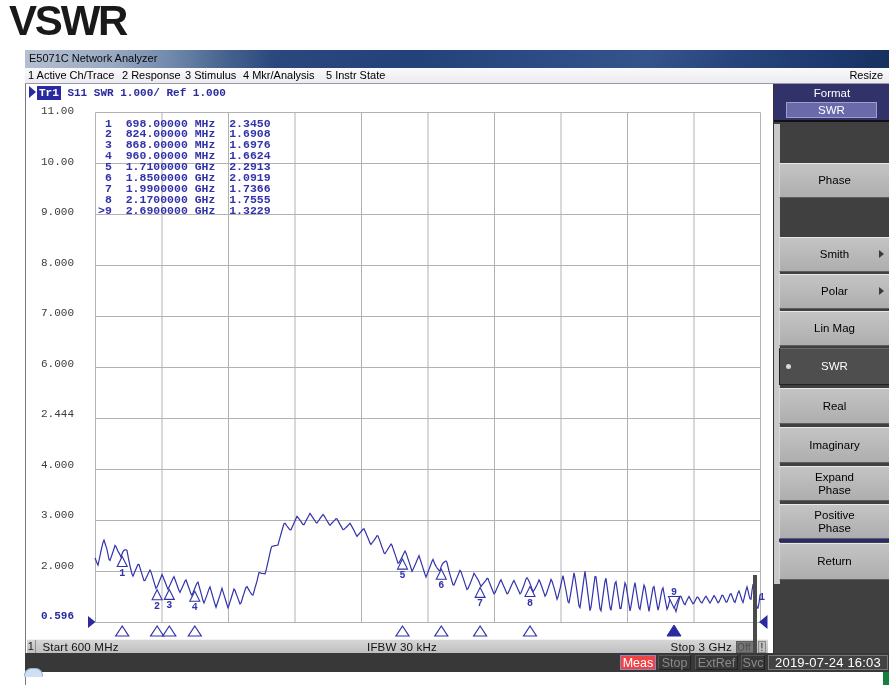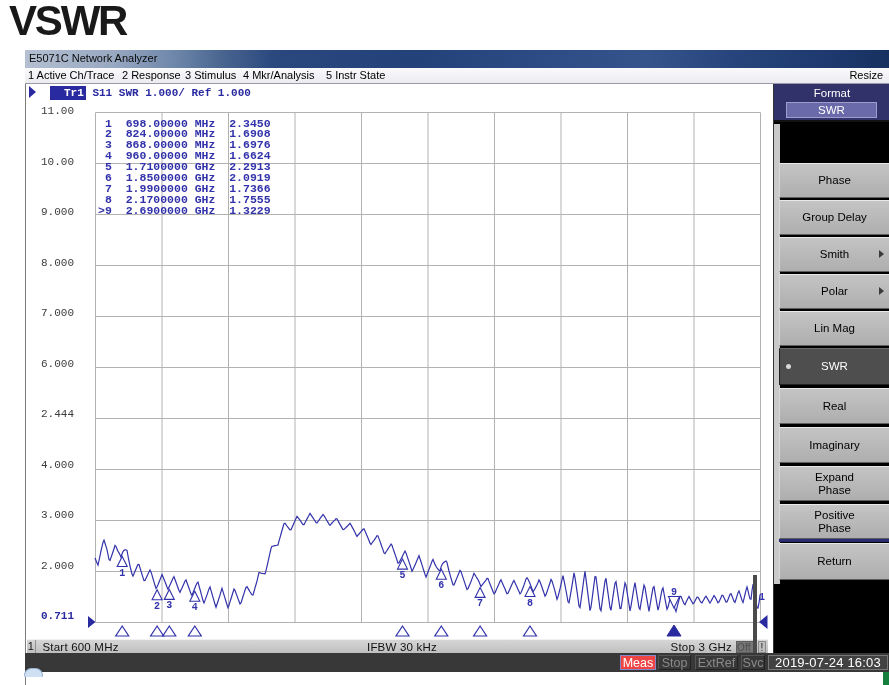--- a/index.html
+++ b/index.html
@@ -4,31 +4,31 @@
 body {width:889px;height:685px;background:#fff;font-family:"Liberation Sans",sans-serif;position:relative;overflow:hidden}
 #title {position:absolute;left:9px;top:-3px;font-size:42px;font-weight:bold;color:#191919;letter-spacing:-2.2px}
 #win {position:absolute;left:25px;top:50px;width:865px;height:683px;border-left:1px solid #7a7a7a;border-right:7px solid #15803d;border-bottom:2px solid #000}
 #tbar {position:absolute;left:-1px;top:0;width:865px;height:18px;background:linear-gradient(to right,#b4bfd1 0%,#99a9c2 10%,#7088ab 17%,#47648f 23%,#2a477e 29%,#24427a 45%,#2d4b84 60%,#36548c 72%,#27457c 82%,#1e3a70 92%,#17315f 100%);}
 #tbar span {position:absolute;left:4px;top:2px;font-size:11px;color:#0a0a0a}
 #mbar {position:absolute;left:-1px;top:18px;width:865px;height:16px;background:linear-gradient(#fafafc,#ebebf1);border-bottom:1px solid #9a9aa6;font-size:11px;color:#000}
 #mbar span {position:absolute;top:1px}
 #screen {position:absolute;left:1px;top:34px;width:741px;height:569px;background:#fff}
 #tr1line {position:absolute;left:2px;top:2px;font:bold 11px "Liberation Mono",monospace;color:#2a2aa0;height:14px}
 #tr1line .arr {display:inline-block;width:0;height:0;border-left:7px solid #2a2aa0;border-top:6px solid transparent;border-bottom:6px solid transparent;vertical-align:-2px}
-#tr1line .tr1 {background:#2a2aa0;color:#fff;padding:1px 2px 1px 14px;margin-left:14px}
+#tr1line .tr1 {background:#2a2aa0;color:#fff;padding:1px 2px 1px 2px;margin-left:1px}
 .ylab {position:absolute;right:681px;width:46px;font:11px "Liberation Mono",monospace;color:#3c3c3c}
 #mtable {position:absolute;left:64.2px;top:34.5px;font:bold 11.5px "Liberation Mono",monospace;color:#3232aa;line-height:10.9px;white-space:pre}
 #sbar {position:absolute;left:0;bottom:0;width:741px;height:14px;background:linear-gradient(#d6d6d6,#bfbfbf);border-top:1px solid #f2f2f2;font-size:11.5px;letter-spacing:0.2px;color:#111}
 #sbar .ch {position:absolute;left:0;top:0;width:9px;height:13px;border-right:1px solid #8f8f8f;text-align:center;line-height:13px;font-size:11px}
 #sbar .start {position:absolute;left:15.5px;top:0;line-height:14px}
 #sbar .ifbw {position:absolute;left:340px;top:0;line-height:14px}
 #sbar .stop {position:absolute;right:36px;top:0;line-height:14px}
 #sbar .off {position:absolute;left:709px;top:1px;width:20px;height:12px;background:#767676;border:1px solid #5e5e5e;color:#4d4d4d;font-size:10px;line-height:11px}
 #sbar .exc {position:absolute;left:731px;top:1px;width:8px;height:12px;background:#c0c0c0;border:1px solid #8a8a8a;color:#222;font-size:10px;text-align:center;line-height:11px}
-#panel {position:absolute;left:747px;top:34px;width:117px;height:569px;background:#000000;border-left:1px solid #333}
+#panel {position:absolute;left:747px;top:34px;width:117px;height:569px;background:#404040;border-left:1px solid #333}
 #phead {position:absolute;left:0;top:0;width:116px;height:38px;background:#32326b;border-bottom:2px solid #111}
 #phead .fmt {position:absolute;top:3px;width:100%;text-align:center;color:#fff;font-size:11.5px}
 #phead .swrbox {position:absolute;left:12px;top:18px;width:91px;height:16px;background:#6a6aab;border:1px solid #9e9ecd;color:#fff;font-size:11.5px;text-align:center;line-height:14px}
 #pscroll {position:absolute;left:0;top:40px;width:6px;height:460px;background:#c9c9c9}
 .btn {position:absolute;left:5px;width:111px;background:linear-gradient(#c4c4c4,#aeaeae);border:1px solid #5e5e5e;border-top-color:#e8e8e8;border-left-color:#d8d8d8;color:#000;font-size:11.5px;text-align:center;display:flex;align-items:center;justify-content:center;line-height:12.5px}
 .btn.sel {background:#4e4e4e;color:#fff;border-color:#222;border-top-color:#6a6a6a}
 .btn .arrow {position:absolute;right:5px;top:50%;margin-top:-4px;width:0;height:0;border-left:5px solid #3a3a3a;border-top:4px solid transparent;border-bottom:4px solid transparent}
 .btn .bullet {position:absolute;left:6px;top:50%;margin-top:-2.5px;width:5px;height:5px;border-radius:50%;background:#d8d8d8}
 #botbar {position:absolute;left:-1px;top:603px;width:865px;height:19px;background:#383838;font-size:12.5px}
 .bb {position:absolute;top:2px;height:15px;line-height:14px;text-align:center}
@@ -113,42 +113,39 @@
     <div class="ylab" style="top:21.0px">11.00</div>
       <div class="ylab" style="top:71.5px">10.00</div>
       <div class="ylab" style="top:122.0px">9.000</div>
       <div class="ylab" style="top:172.5px">8.000</div>
       <div class="ylab" style="top:223.0px">7.000</div>
       <div class="ylab" style="top:273.5px">6.000</div>
       <div class="ylab" style="top:324.0px">2.444</div>
       <div class="ylab" style="top:374.5px">4.000</div>
       <div class="ylab" style="top:425.0px">3.000</div>
       <div class="ylab" style="top:475.5px">2.000</div>
-      <div class="ylab" style="top:526px;color:#2a2aa0;font-weight:bold">0.711</div>
+      <div class="ylab" style="top:526px;color:#2a2aa0;font-weight:bold">0.596</div>
     <div id="mtable">  1  698.00000 MHz  2.3450<br>  2  824.00000 MHz  1.6908<br>  3  868.00000 MHz  1.6976<br>  4  960.00000 MHz  1.6624<br>  5  1.7100000 GHz  2.2913<br>  6  1.8500000 GHz  2.0919<br>  7  1.9900000 GHz  1.7366<br>  8  2.1700000 GHz  1.7555<br> &gt;9  2.6900000 GHz  1.3229</div>
     <div id="sbar">
       <span class="ch">1</span>
       <span class="start">Start 600 MHz</span>
       <span class="ifbw">IFBW 30 kHz</span>
       <span class="stop">Stop 3 GHz</span>
       <span class="off">Off</span>
       <span class="exc">!</span>
     </div>
   </div>
   <div id="panel">
     <div id="phead">
         <div class="fmt">Format</div>
         <div class="swrbox">SWR</div>
       </div>
     <div id="pscroll"></div>
       <div class="btn" style="top:79px;height:34.5px">
         <span>Phase</span>
-      </div>
-      <div class="btn" style="top:116px;height:34.5px">
-        <span>Group Delay</span>
       </div>
       <div class="btn" style="top:153px;height:34.5px">
         <span class="arrow"></span>
         <span>Smith</span>
       </div>
       <div class="btn" style="top:190px;height:34.5px">
         <span class="arrow"></span>
         <span>Polar</span>
       </div>
       <div class="btn" style="top:227px;height:34.5px">

